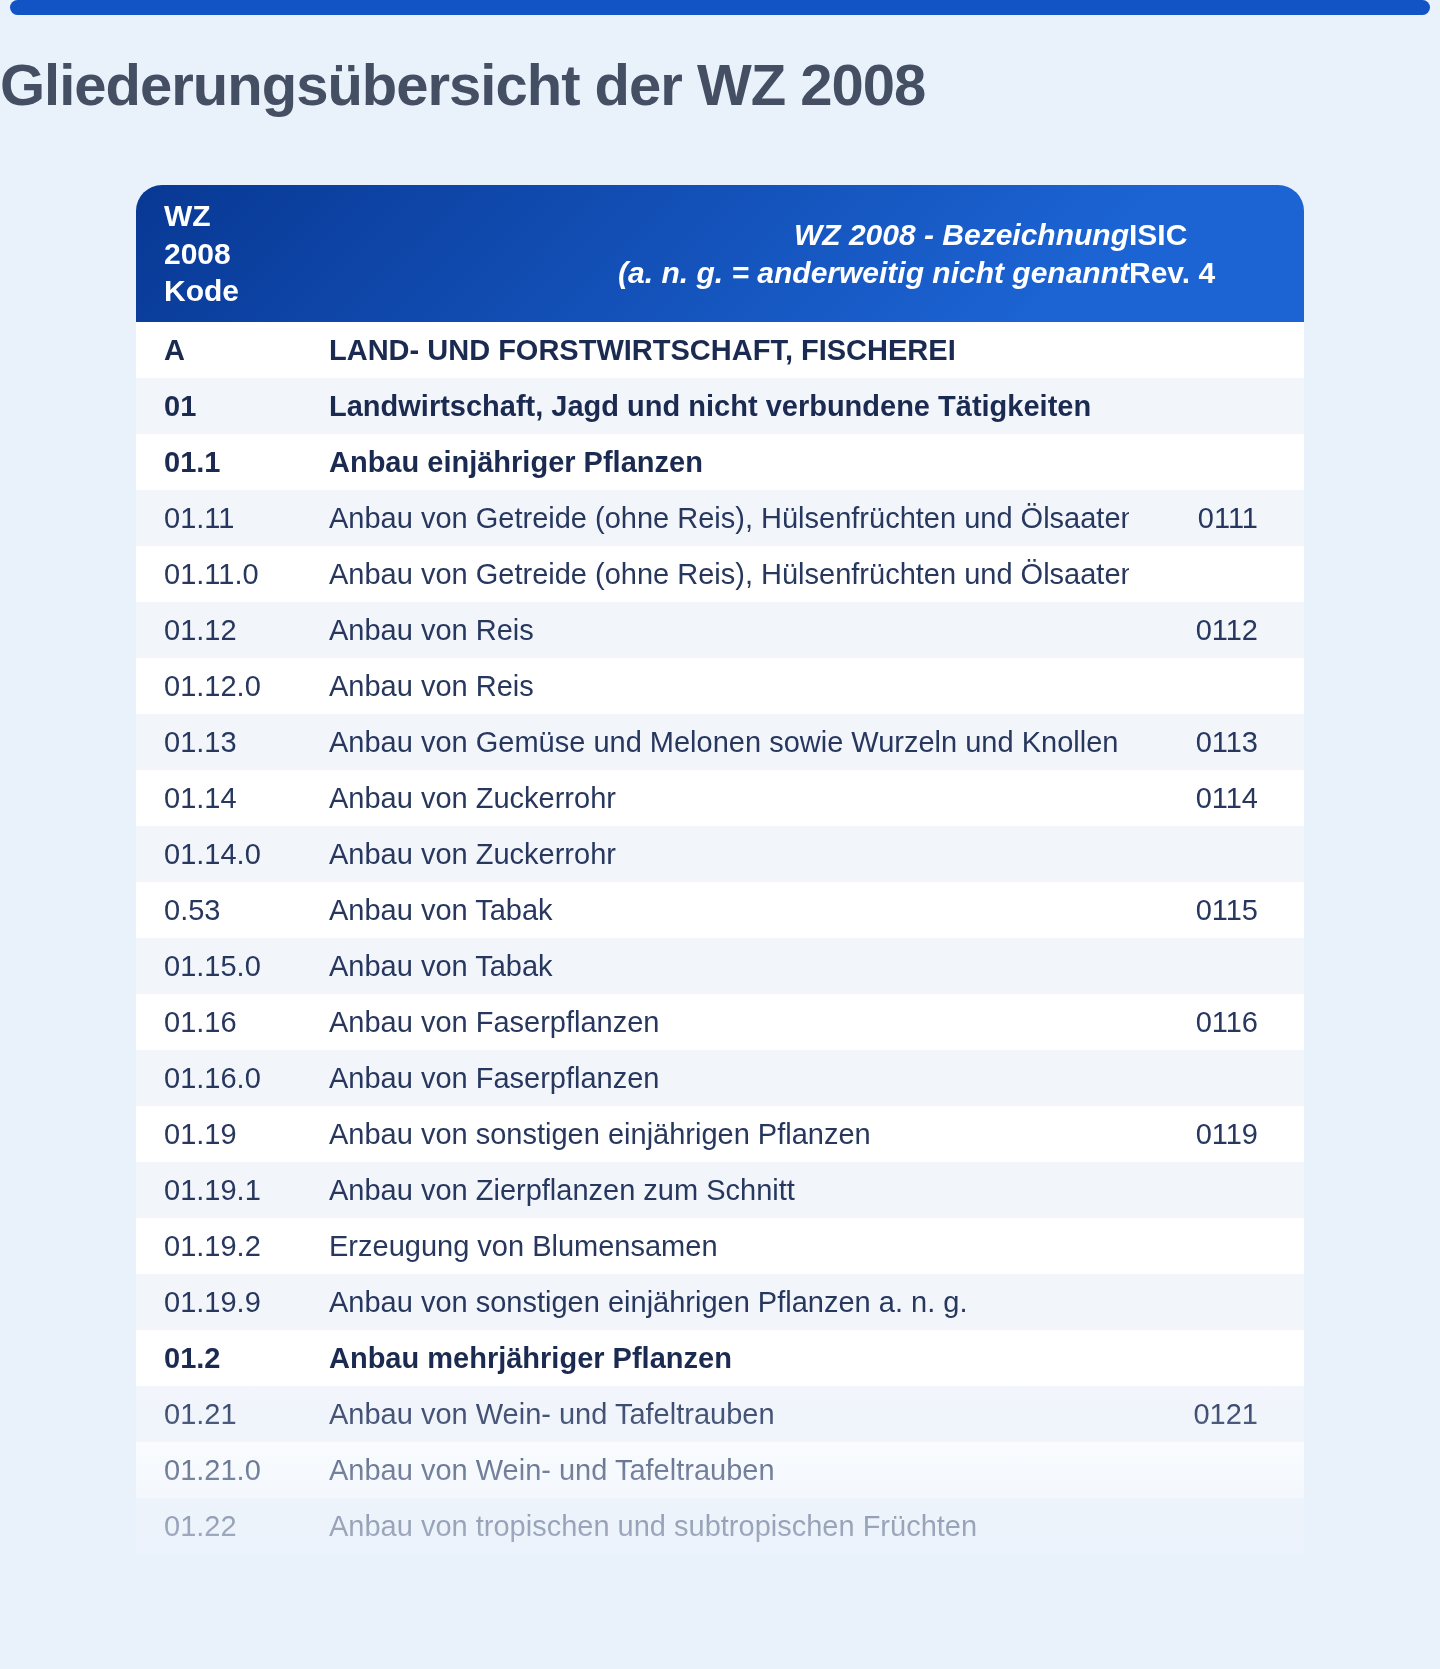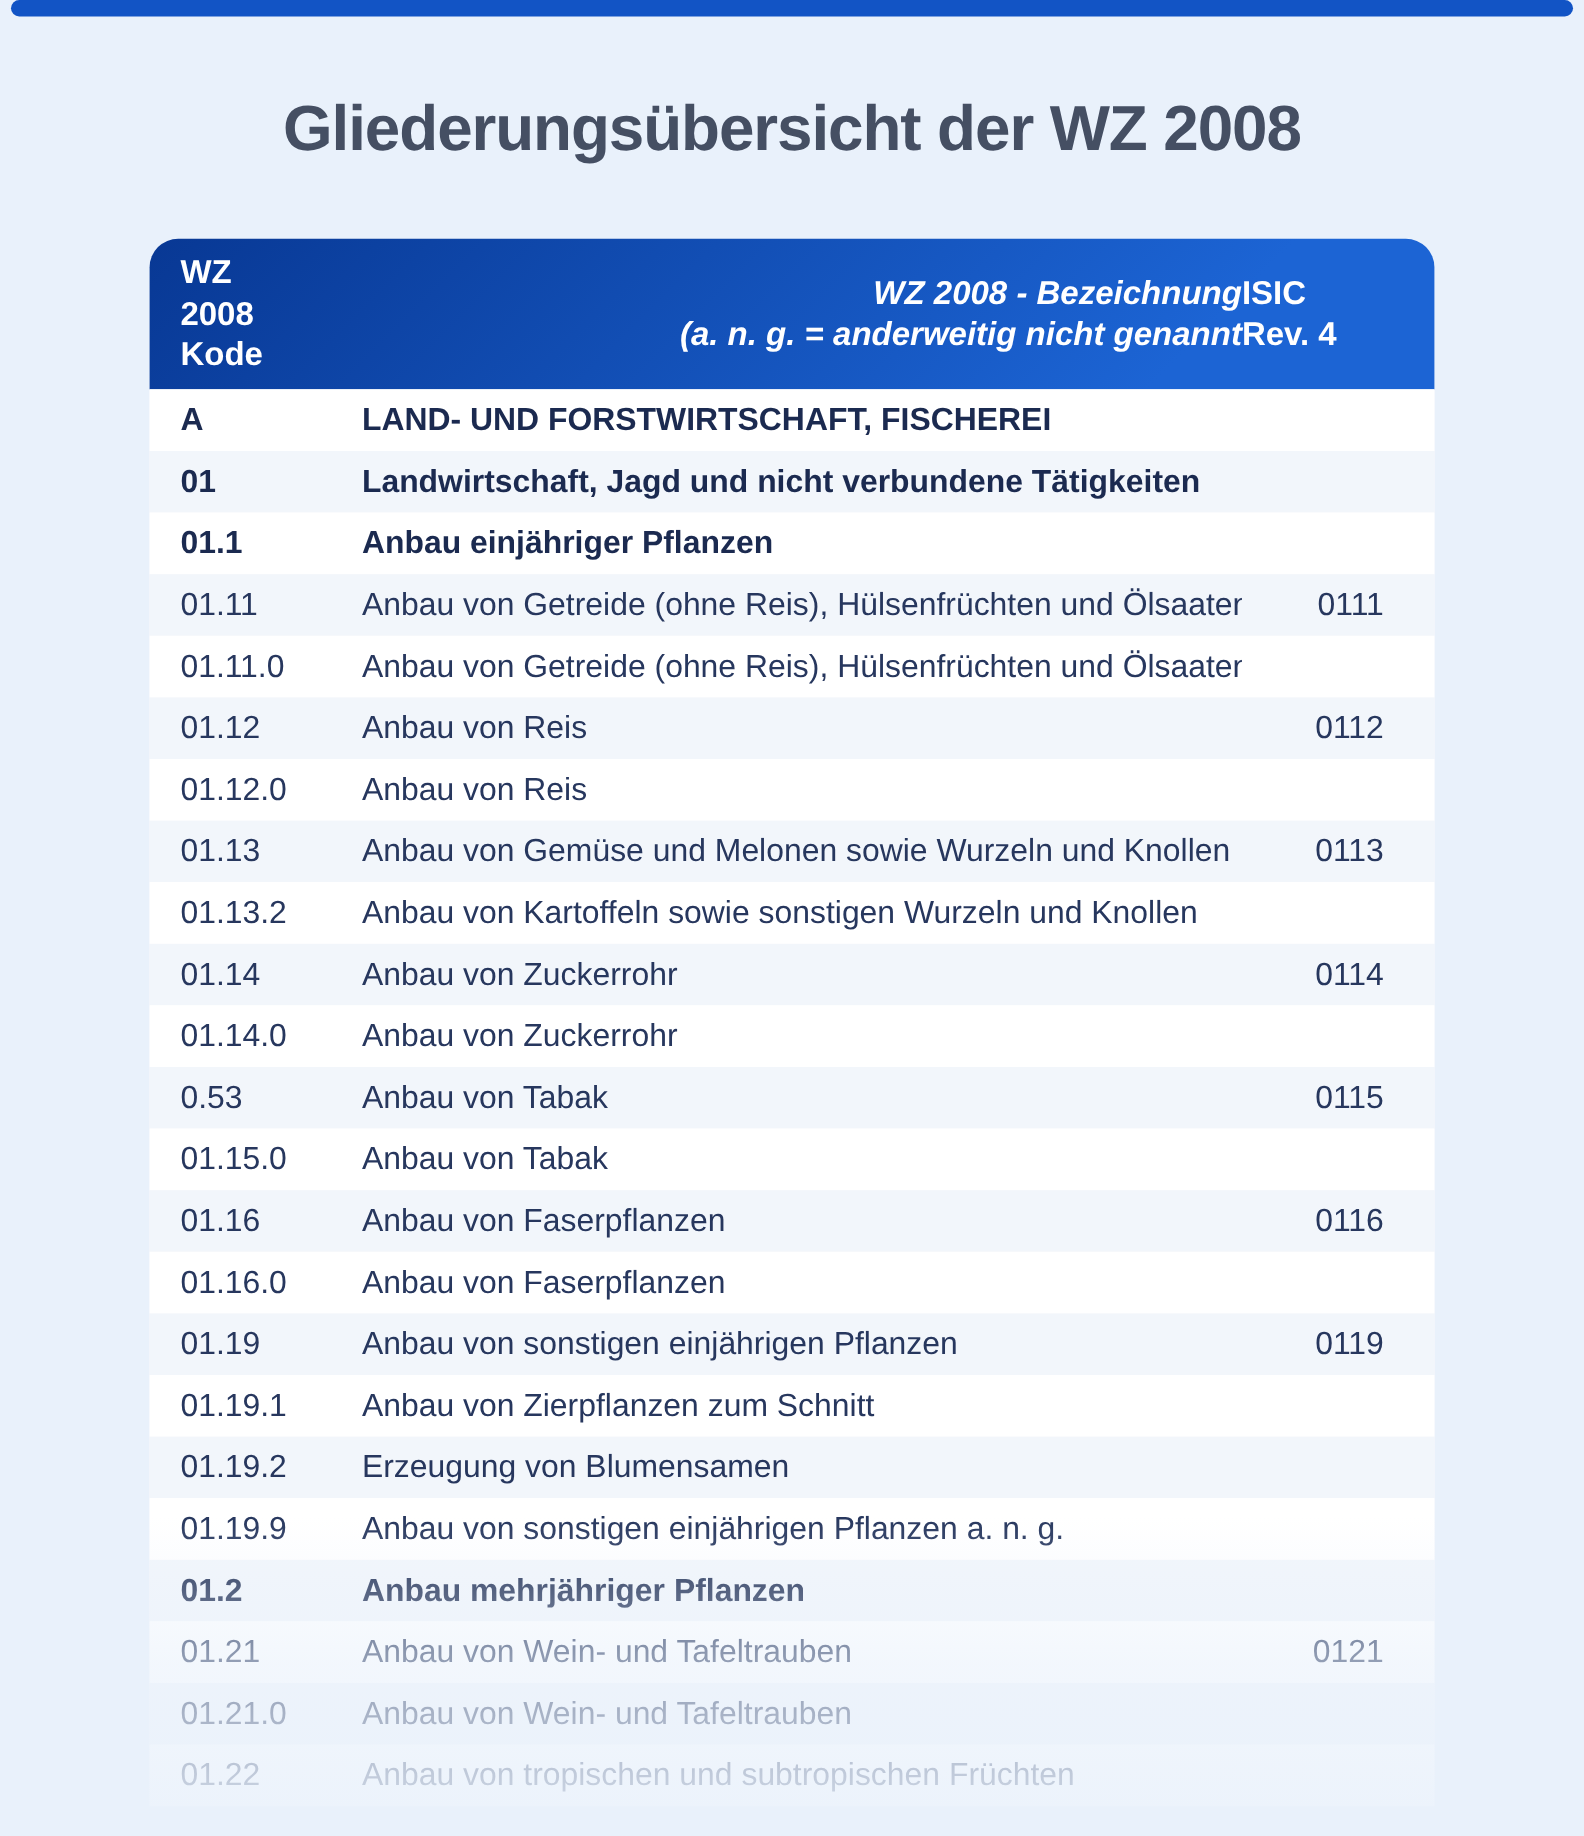--- a/index.html
+++ b/index.html
@@ -10,22 +10,22 @@
     overflow: hidden;
     position: relative;
   }
   .top-accent-bar {
     height: 15px;
     margin: 0 10px;
     background: #1254c5;
     border-radius: 12px;
   }
   .page-title {
-    margin-top: 68px;
-    text-align: center;
+    margin-top: 36px;
+    text-align: left;
     font-size: 58px;
     font-weight: 700;
     color: #454f63;
     letter-spacing: -1px;
   }
   .table-wrap {
     width: 1168px;
     margin: 67px auto 0;
     position: relative;
   }
@@ -137,25 +137,20 @@
     <div class="cell-isic"></div>
   </div>
 
   <div class="row">
     <div class="cell-code">01.13</div>
     <div class="cell-name">Anbau von Gemüse und Melonen sowie Wurzeln und Knollen</div>
     <div class="cell-isic">0113</div>
   </div>
 
 
-  <div class="row">
-    <div class="cell-code">01.13.2</div>
-    <div class="cell-name">Anbau von Kartoffeln sowie sonstigen Wurzeln und Knollen</div>
-    <div class="cell-isic"></div>
-  </div>
 
   <div class="row">
     <div class="cell-code">01.14</div>
     <div class="cell-name">Anbau von Zuckerrohr</div>
     <div class="cell-isic">0114</div>
   </div>
 
   <div class="row">
     <div class="cell-code">01.14.0</div>
     <div class="cell-name">Anbau von Zuckerrohr</div>

